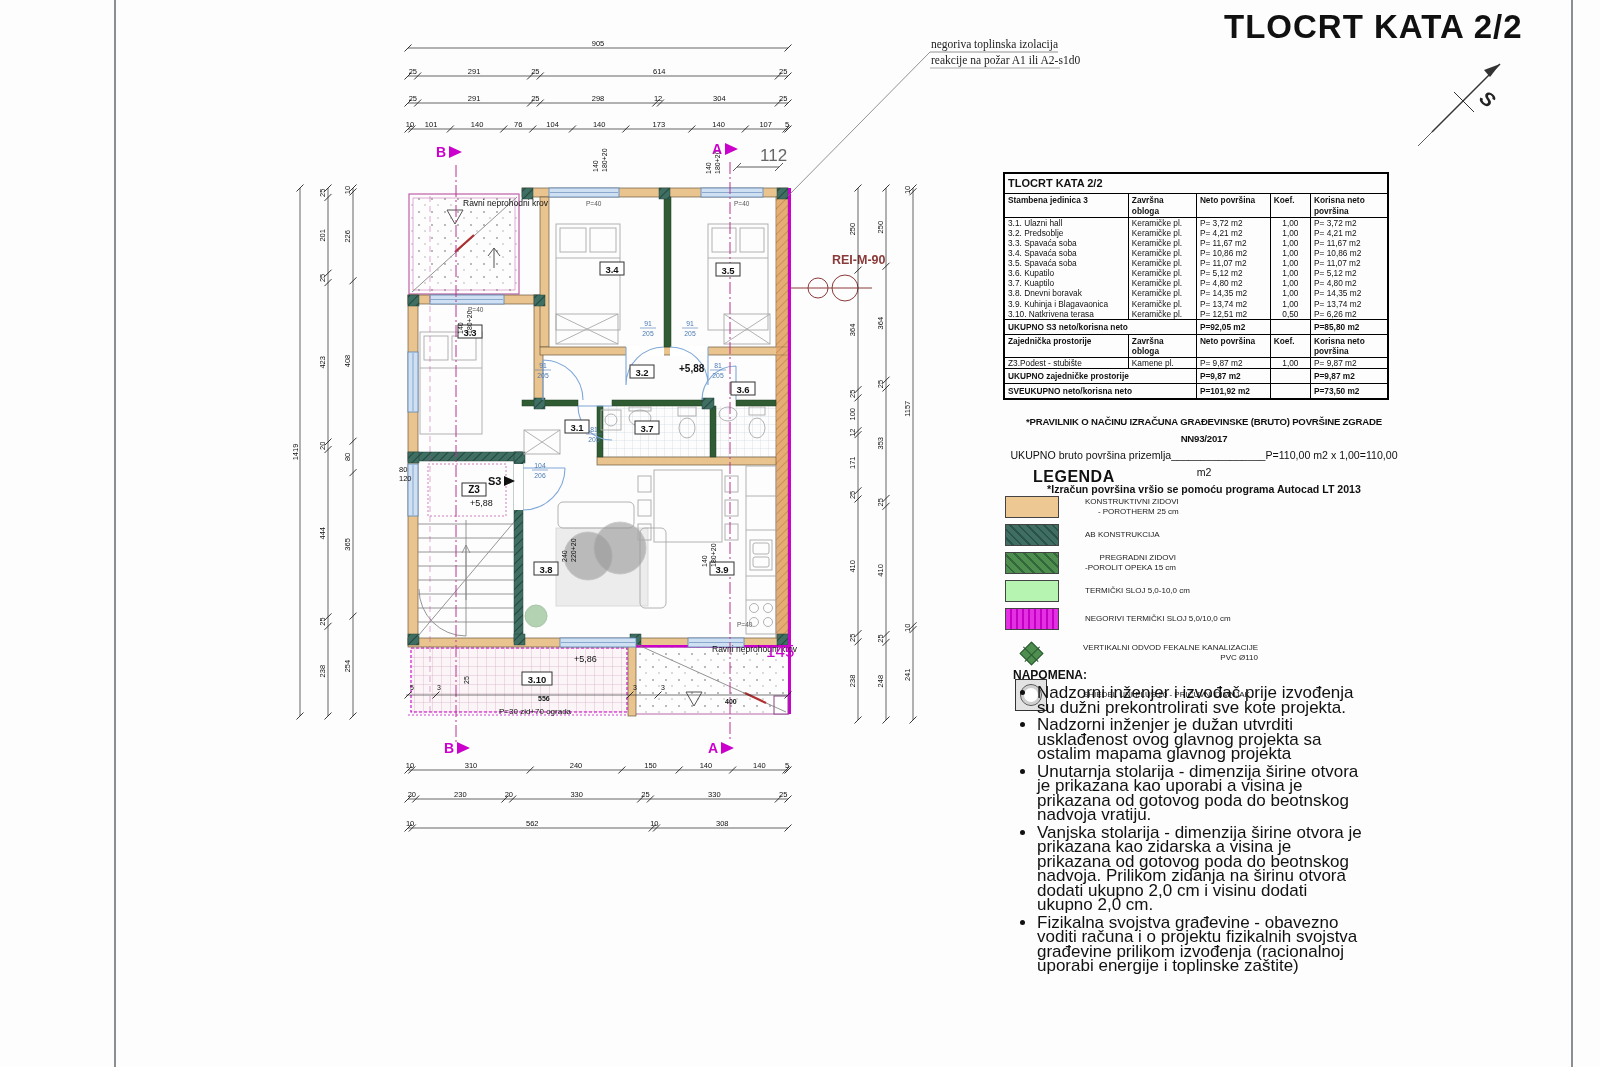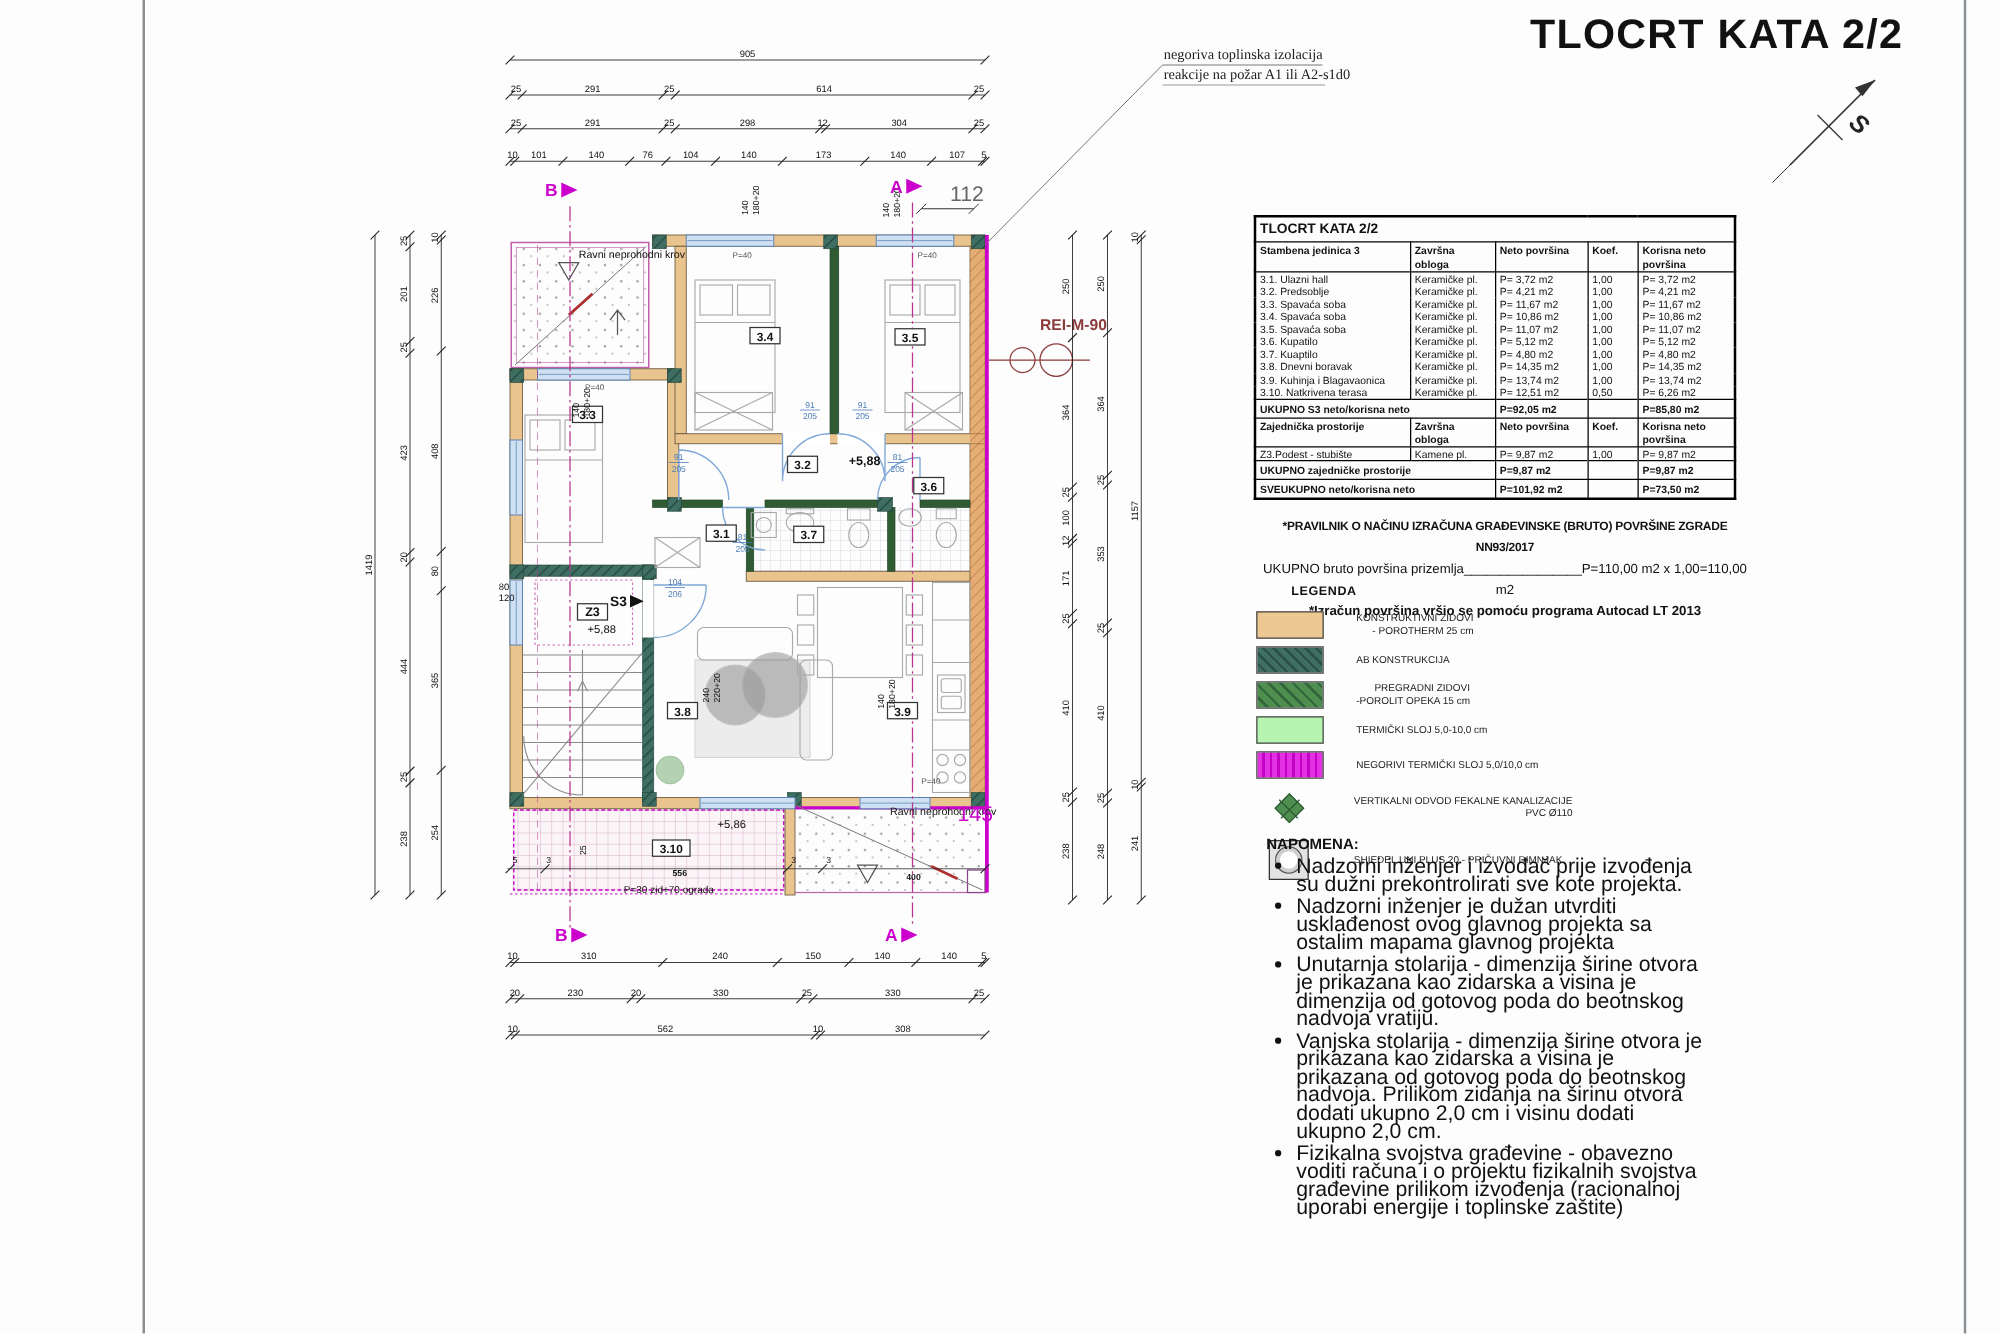--- a/index.html
+++ b/index.html
@@ -14,28 +14,28 @@
   #ins-note{position:absolute;left:931px;top:36px;font-family:"Liberation Serif",serif;
             font-size:11.5px;line-height:16px;color:#222;}
   
   #area-table{position:absolute;left:1003px;top:172px;width:386px;border-collapse:collapse;
               border:2px solid #000;font-size:8.3px;}
   #area-table td{border-left:1px solid #000;border-right:1px solid #000;padding:0 3px;vertical-align:top;line-height:1.22;}
   #area-table tr.ttl td{font-size:11px;font-weight:bold;padding:3px;border-bottom:1.5px solid #000;}
   #area-table tr.hdr td{font-weight:bold;border-top:1.5px solid #000;border-bottom:1.5px solid #000;padding:1px 3px;}
   #area-table td.bold{font-weight:normal;}
   #area-table tr.tot td{font-weight:bold;border-top:1.5px solid #000;border-bottom:1.5px solid #000;padding:2px 3px;}
-  #area-table td.ctr{text-align:left;}
+  #area-table td.ctr{text-align:center;}
   
   #calc-block{position:absolute;left:1004px;top:413px;width:400px;font-size:10.6px;line-height:17px;text-align:center;}
   #calc-rule{font-weight:bold;font-size:9.6px;letter-spacing:-0.2px;}
   #calc-soft{font-weight:bold;}
   
   #legend{position:absolute;left:1005px;top:468px;width:400px;}
-  #legend-title{font-size:10px;font-weight:bold;letter-spacing:0.5px;margin-bottom:10px;padding-left:28px;}
+  #legend-title{font-size:16px;font-weight:bold;letter-spacing:0.5px;margin-bottom:10px;padding-left:28px;}
   .lg-row{display:flex;align-items:center;margin-bottom:6px;text-align:right;}
   .lg-swatch{width:52px;height:20px;border:1.5px solid #444;margin-right:26px;flex:0 0 auto;}
   .lg-label{font-size:8px;line-height:10px;white-space:pre-line;color:#222;}
   .sw-tan{background:#eec893;}
   .sw-teal{background:repeating-linear-gradient(45deg,#3f6e62 0 4px,#2c5248 4px 6px);}
   .sw-green{background:repeating-linear-gradient(45deg,#4e8f50 0 5px,#33663a 5px 7px);}
   .sw-lgreen{background:#b6f4b2;}
   .sw-magenta{background:repeating-linear-gradient(90deg,#e330e3 0 4px,#c400c4 4px 6px);}
   .lg-iconwrap{width:52px;display:flex;justify-content:center;margin-right:26px;flex:0 0 auto;}
   .diamond{width:15px;height:15px;background:#4e8f50;border:1px solid #2d5a33;transform:rotate(45deg);
@@ -758,18 +758,18 @@
           <div class="lg-label">SHIEDEL UNI PLUS 20 - PRIČUVNI DIMNJAK</div>
         </div>
       </div>
   </div>
 
   <div id="napomena">
     <div id="nap-title">NAPOMENA:</div>
     <ul id="nap-list">
         <li>Nadzorni inženjer i izvođač prije izvođenja su dužni prekontrolirati sve kote projekta.</li>
         <li>Nadzorni inženjer je dužan utvrditi usklađenost ovog glavnog projekta sa ostalim mapama glavnog projekta</li>
-        <li>Unutarnja stolarija - dimenzija širine otvora je prikazana kao zidarska  a visina je dimenzija od gotovog poda do beotnskog nadvoja vratiju.</li>
+        <li>Unutarnja stolarija - dimenzija širine otvora je prikazana kao uporabi  a visina je prikazana od gotovog poda do beotnskog nadvoja vratiju.</li>
         <li>Vanjska stolarija - dimenzija širine otvora je prikazana kao zidarska  a visina je prikazana od gotovog poda do beotnskog nadvoja. Prilikom zidanja na širinu otvora dodati ukupno 2,0 cm i visinu dodati ukupno 2,0 cm.</li>
         <li>Fizikalna svojstva građevine - obavezno voditi računa i o projektu fizikalnih svojstva građevine prilikom izvođenja (racionalnoj uporabi energije i toplinske zaštite)</li>
       </ul>
   </div>
 </div>
 
 </body></html>

